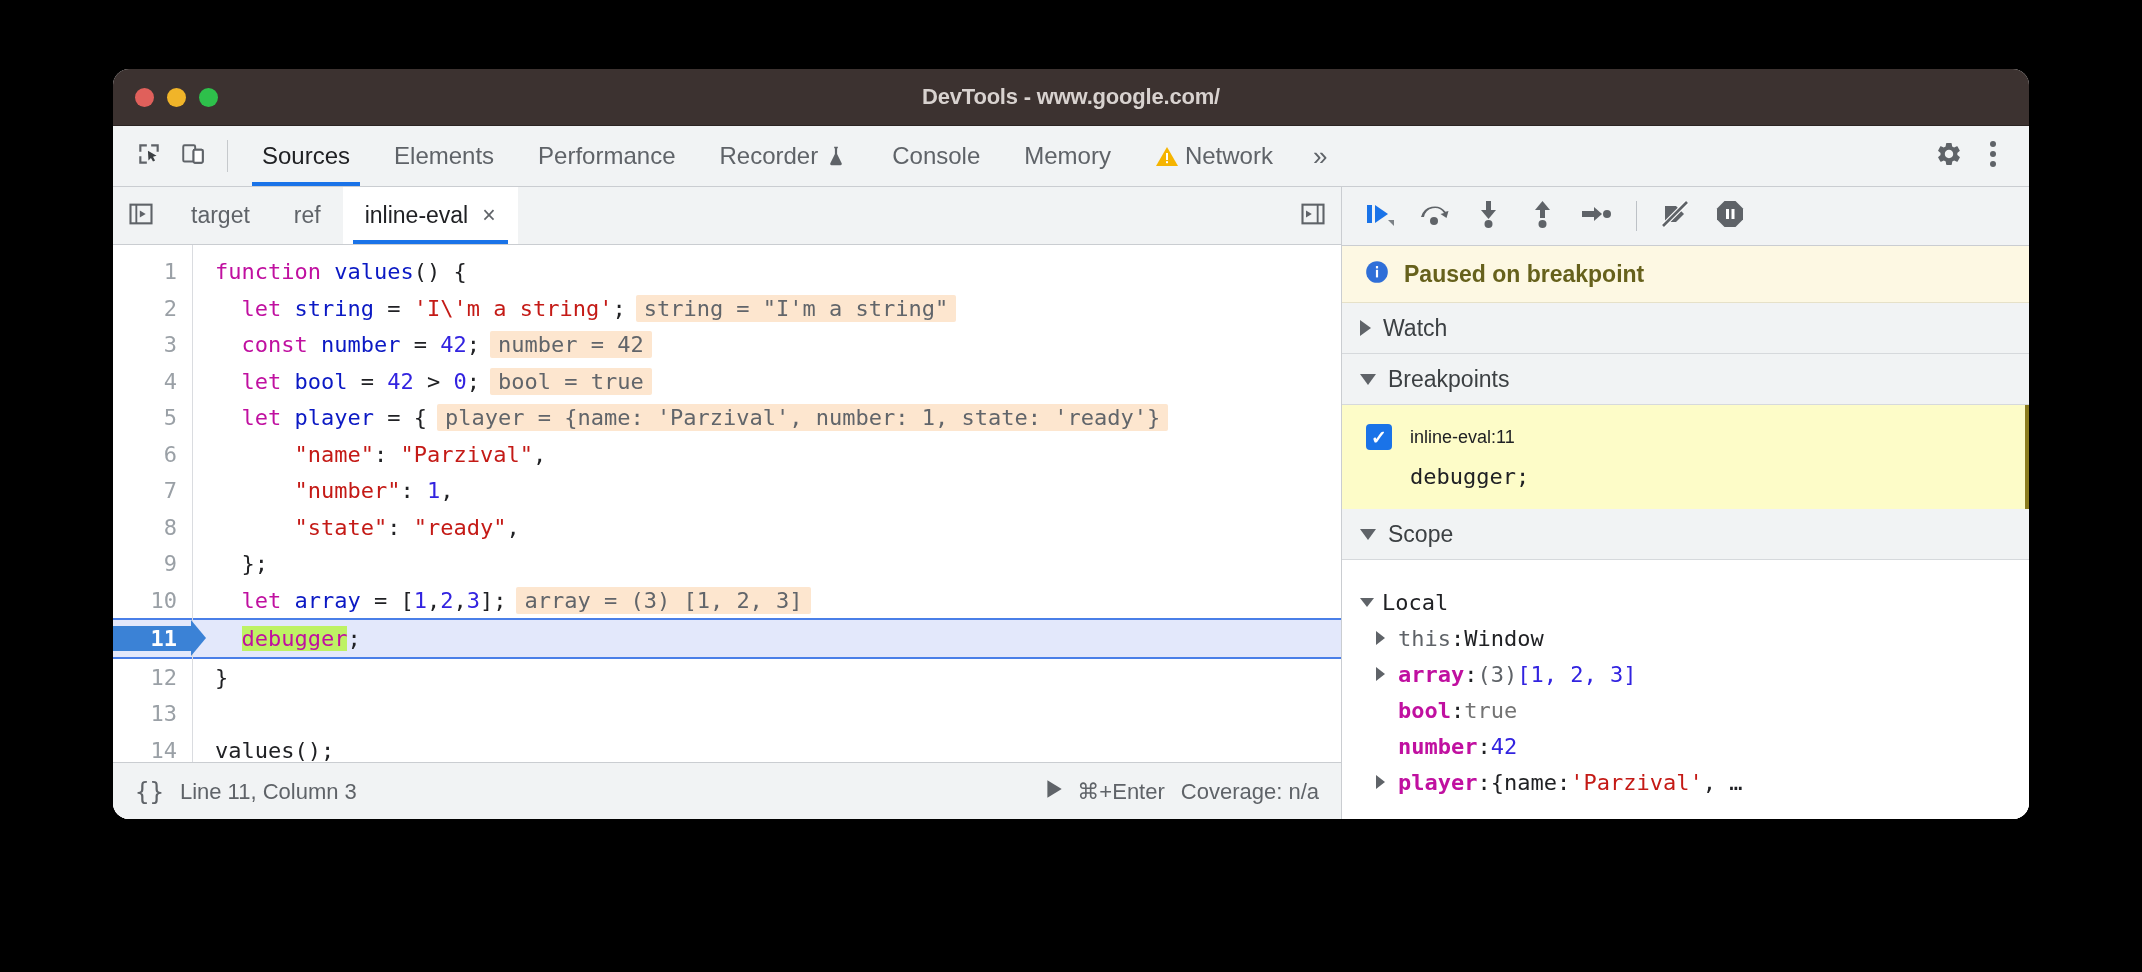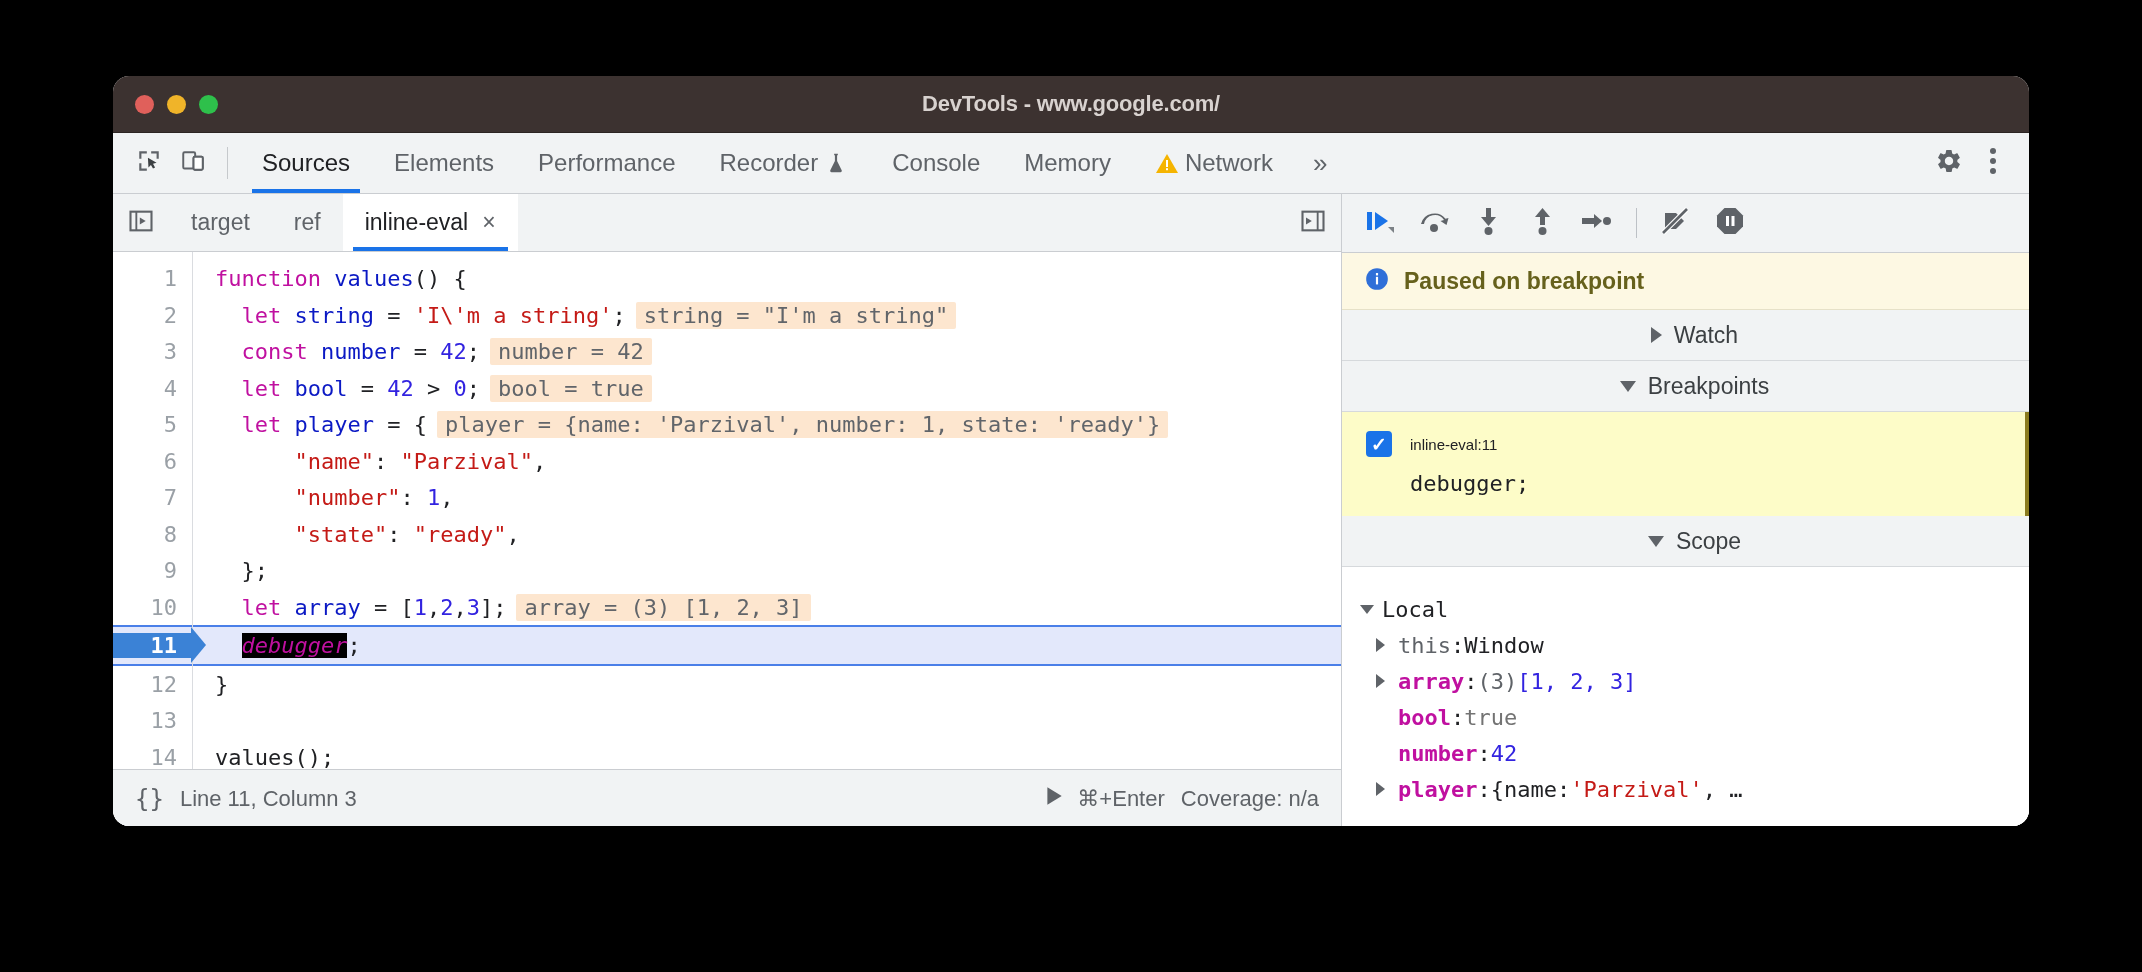--- a/index.html
+++ b/index.html
@@ -19,21 +19,21 @@
     position: absolute;
     left: 0; top: 0;
     width: 2142px;
     height: 972px;
     background: #000000;
   }
 
   #window {
     position: absolute;
     left: 113px;
-    top: 76px;
+    top: 69px;
     width: 1916px;
     height: 750px;
     border-radius: 16px;
     overflow: hidden;
     background: #ffffff;
     box-shadow: 0 10px 40px rgba(0,0,0,0.6);
   }
 
   
   #titlebar {
@@ -258,21 +258,21 @@
     padding-left: 24px;
     white-space: pre;
     position: relative;
     z-index: 2;
   }
   .tok-keyword { color: #c010a0; }
   .tok-def     { color: #0b19c4; }
   .tok-num     { color: #3223e0; }
   .tok-str     { color: #c41a16; }
   .tok-plain   { color: #202124; }
-  .tok-debug   { color: #c010a0; background: #000000; font-style: italic; }
+  .tok-debug   { color: #c010a0; background: #bef264; }
   .inline-eval {
     background: #fde6cf;
     color: #61656a;
     padding: 1px 8px;
     border-radius: 2px;
     margin-left: 10px;
   }
 
   
   #editor-status {
@@ -334,21 +334,20 @@
     flex: 0 0 50px;
     background: #f1f3f4;
     border-bottom: 1px solid #d6d9dc;
     display: flex;
     align-items: center;
     padding-left: 18px;
     gap: 12px;
     font-size: 23px;
     color: #3c4043;
     cursor: pointer;
-    justify-content: center;
   }
   .tri {
     width: 0; height: 0;
     border-top: 8px solid transparent;
     border-bottom: 8px solid transparent;
     border-left: 11px solid #5f6368;
   }
   .tri.down {
     border-left: 8px solid transparent;
     border-right: 8px solid transparent;
@@ -382,21 +381,21 @@
     width: 26px; height: 26px;
     background: #1a73e8;
     border-radius: 4px;
     display: flex; align-items: center; justify-content: center;
     cursor: pointer;
     flex: 0 0 26px;
   }
   .bp-check-mark {
     color: #fff; font-size: 19px; line-height: 1; font-weight: bold;
   }
-  .bp-label { font-size: 15px; color: #202124; }
+  .bp-label { font-size: 18px; color: #202124; }
   .bp-snippet {
     padding-left: 68px;
     font-size: 22px;
     color: #202124;
     font-family: "DejaVu Sans Mono", "Liberation Mono", monospace;
     height: 38px;
     display: flex; align-items: center;
   }
 
   #scope-body {

